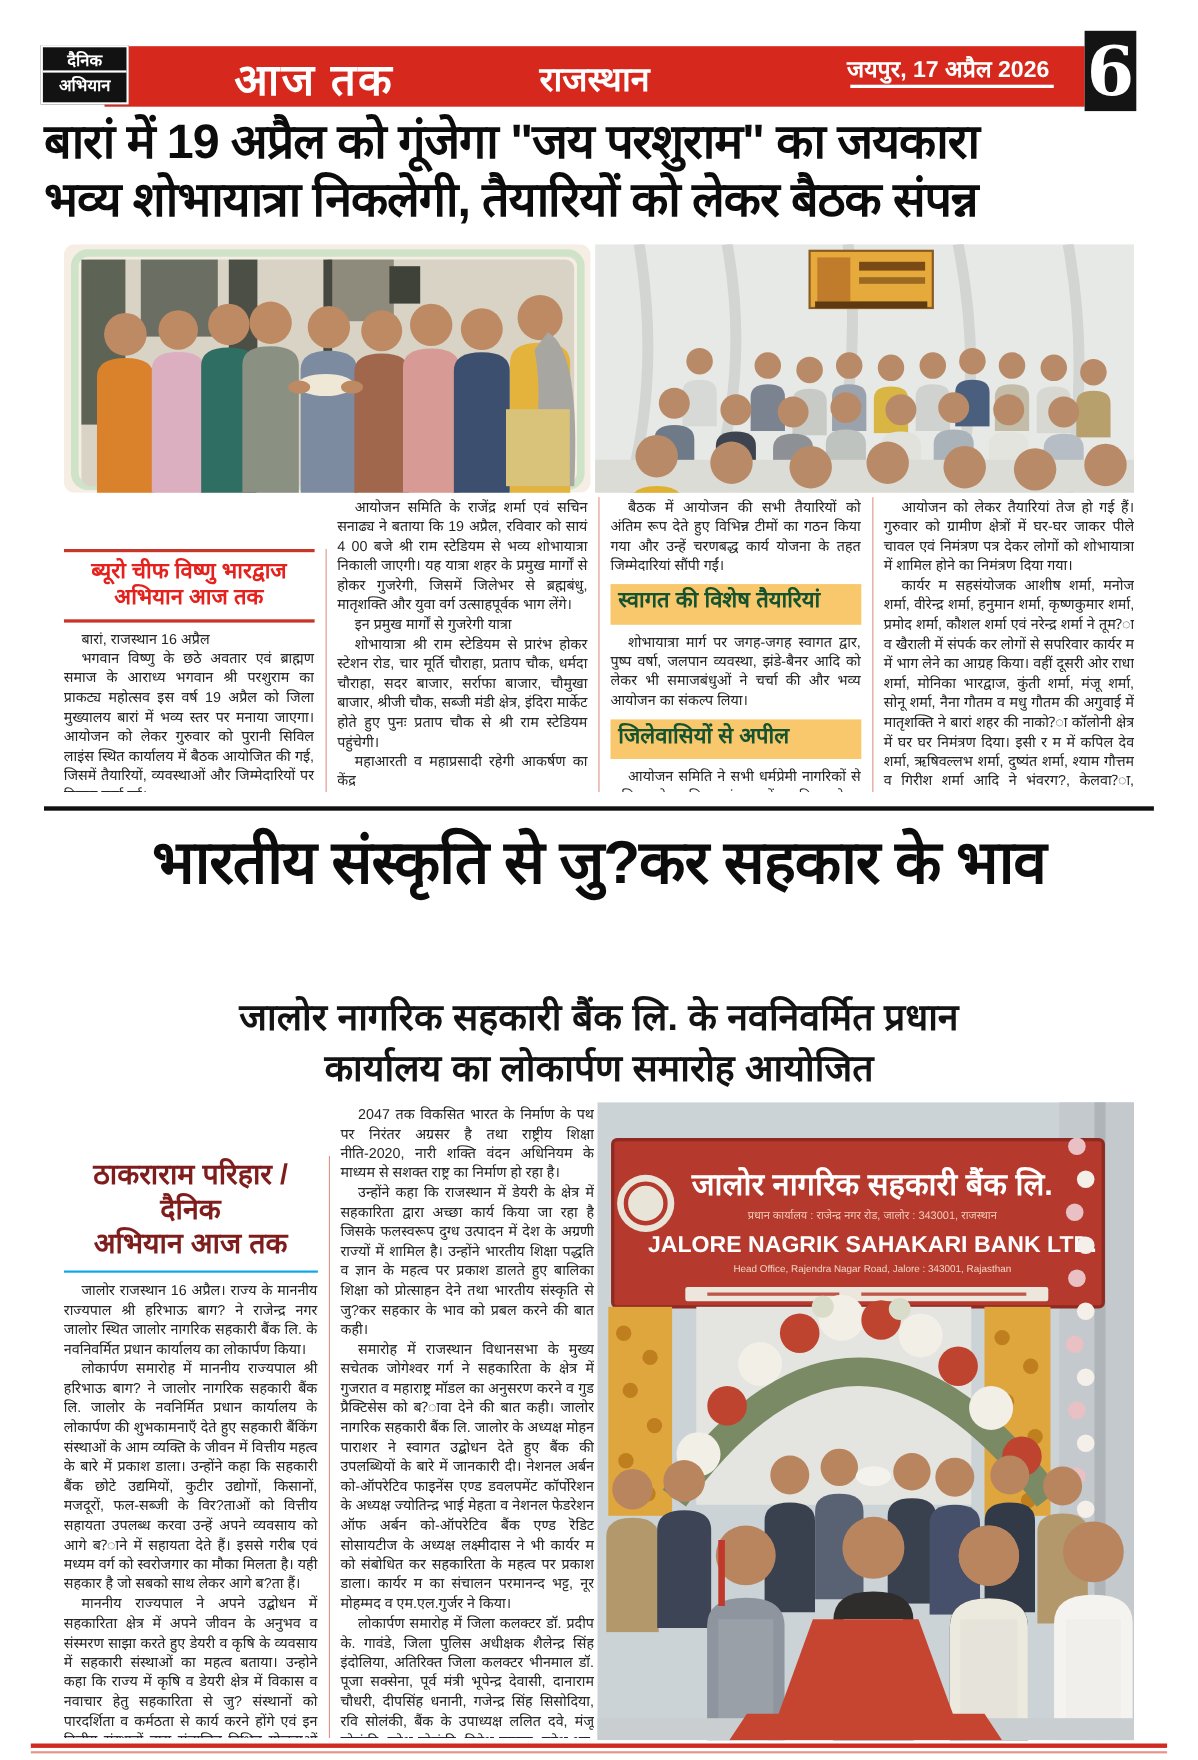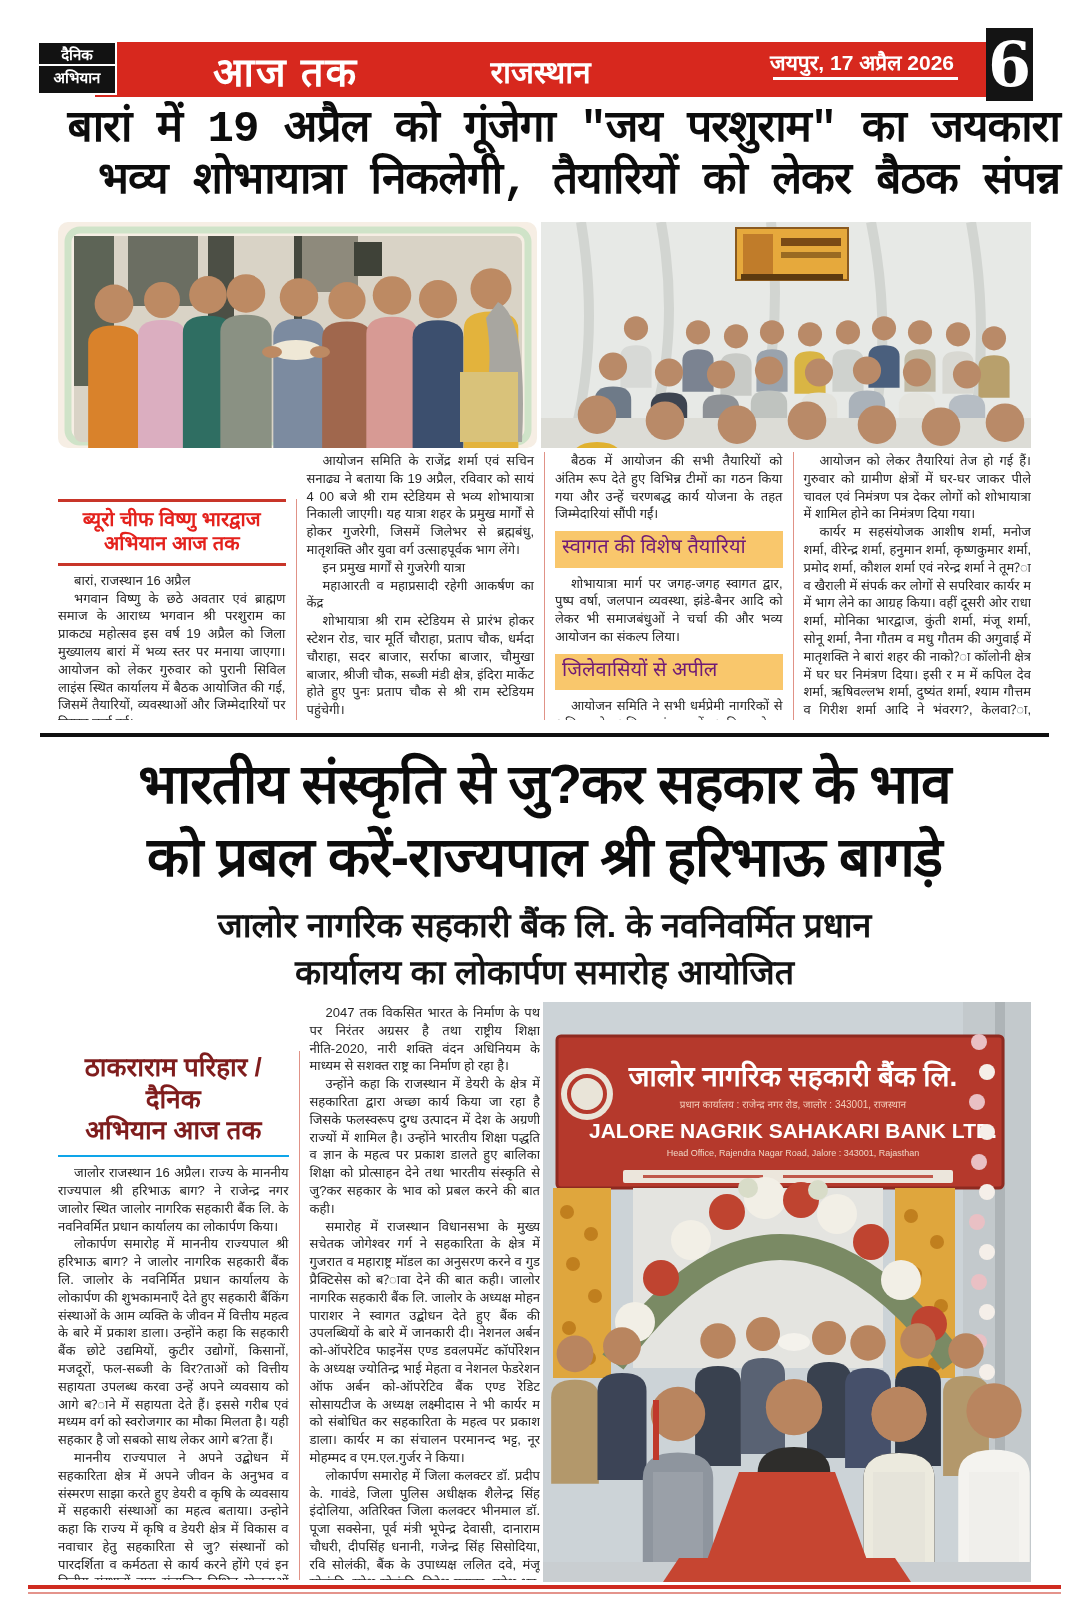--- a/index.html
+++ b/index.html
@@ -11,40 +11,40 @@
             border:2px solid #fff;color:#fff;text-align:center;font-weight:bold;font-size:15px;}
   .brandbox .b1{border-bottom:2px solid #fff;padding:1px 2px 0;}
   .brandbox .b2{padding:1px 2px 2px;}
   .logo{position:absolute;left:118px;top:1px;color:#fff;font-weight:800;font-size:40px;letter-spacing:2px;}
   .section{position:absolute;left:50%;top:8px;transform:translateX(-50%);color:#fff;font-weight:800;font-size:31px;}
   .dateline{position:absolute;right:32px;top:6px;color:#fff;font-weight:bold;font-size:21px;text-align:center;}
   .daterule{position:absolute;right:28px;top:35px;width:185px;height:3px;background:#fff;}
   .pagenum{position:absolute;left:986px;top:28px;width:47px;height:73px;background:#141414;color:#fff;
            font-family:"DejaVu Serif",serif;font-weight:bold;font-size:62px;line-height:73px;text-align:center;}
   
-  .h1a{position:absolute;left:51px;top:104px;width:1009px;text-align:right;color:#0c0c0c;
-       font-weight:800;font-size:44px;line-height:1.18;letter-spacing:-1px;font-family:Liberation Mono, monospace;}
+  .h1a{position:absolute;left:40px;top:104px;width:1009px;text-align:left;color:#0c0c0c;
+       font-weight:800;font-size:44px;line-height:1.18;letter-spacing:-1px;}
   .h2a{position:absolute;left:40px;top:748px;width:1009px;text-align:center;color:#0c0c0c;
        font-weight:800;font-size:55px;line-height:1.33;letter-spacing:-1px;}
   .h2b{position:absolute;left:40px;top:902px;width:1009px;text-align:center;color:#141414;
        font-weight:800;font-size:34px;line-height:1.38;}
   
   .cols{position:absolute;display:flex;}
   .col{flex:1;padding:0 10px;border-right:1px solid #e09287;overflow:hidden;
        font-size:13px;line-height:1.37;text-align:justify;color:#262626;}
   .col:first-child{padding-left:0;}
   .col:last-child{border-right:none;padding-right:0;}
   .col p{margin:0;text-indent:16px;}
   .flexcol{display:flex;flex-direction:column;margin-top:47px;}
   .grow{flex:1;overflow:hidden;}
   .byline{color:#e4211c;font-weight:bold;font-size:20px;line-height:1.22;text-align:center;
           padding:5px 0 7px;border-top:3px solid #c83529;border-bottom:3px solid #c83529;margin-bottom:6px;}
   .byline2{color:#7f1d1d;font-weight:bold;font-size:26px;line-height:1.22;text-align:center;
            padding:1px 0 8px;border-bottom:2px solid #0ea5e9;margin-bottom:7px;}
-  .ysub{background:#f9c76c;color:#701a75;font-weight:normal;}
+  .ysub{background:#f9c76c;color:#14532d;font-weight:bold;}
   .ysub.s1{font-size:18px;padding:3px 8px 6px;margin-top:6px;text-indent:0;}
   .ysub.s2{font-size:20px;padding:2px 7px 7px;margin:8px 0 7px;text-indent:0;}
   .divider{position:absolute;left:40px;top:733px;width:1009px;height:4px;background:#101010;}
   .botrule{position:absolute;left:28px;top:1585px;width:1033px;height:4px;background:#cf2b20;}
   .botrule2{position:absolute;left:28px;top:1592px;width:1033px;height:2px;background:#e4948c;}
   
   .photoA{position:absolute;left:58px;top:222px;width:479px;height:226px;}
   .photoB{position:absolute;left:541px;top:222px;width:490px;height:226px;}
   .photoC{position:absolute;left:543px;top:1002px;width:488px;height:580px;text-align:right;}
   svg{display:block;}
@@ -162,43 +162,42 @@
         <div>अभियान आज तक</div>
       </div>
       <div class="grow">
           <p>बारां, राजस्थान 16 अप्रैल</p>
           <p>भगवान विष्णु के छठे अवतार एवं ब्राह्मण समाज के आराध्य भगवान श्री परशुराम का प्राकट्य महोत्सव इस वर्ष 19 अप्रैल को जिला मुख्यालय बारां में भव्य स्तर पर मनाया जाएगा। आयोजन को लेकर गुरुवार को पुरानी सिविल लाइंस स्थित कार्यालय में बैठक आयोजित की गई, जिसमें तैयारियों, व्यवस्थाओं और जिम्मेदारियों पर विस्तृत चर्चा हुई।</p>
         </div>
     </div>
     <div class="col">
         <p>आयोजन समिति के राजेंद्र शर्मा एवं सचिन सनाढ्य ने बताया कि 19 अप्रैल, रविवार को सायं 4 00 बजे श्री राम स्टेडियम से भव्य शोभायात्रा निकाली जाएगी। यह यात्रा शहर के प्रमुख मार्गों से होकर गुजरेगी, जिसमें जिलेभर से ब्रह्मबंधु, मातृशक्ति और युवा वर्ग उत्साहपूर्वक भाग लेंगे।</p>
         <p>इन प्रमुख मार्गों से गुजरेगी यात्रा</p>
+        <p>शोभायात्रा श्री राम स्टेडियम से प्रारंभ होकर स्टेशन रोड, चार मूर्ति चौराहा, प्रताप चौक, धर्मदा चौराहा, सदर बाजार, सर्राफा बाजार, चौमुखा बाजार, श्रीजी चौक, सब्जी मंडी क्षेत्र, इंदिरा मार्केट होते हुए पुनः प्रताप चौक से श्री राम स्टेडियम पहुंचेगी।</p>
         <p>महाआरती व महाप्रसादी रहेगी आकर्षण का केंद्र</p>
-        <p>शोभायात्रा श्री राम स्टेडियम से प्रारंभ होकर स्टेशन रोड, चार मूर्ति चौराहा, प्रताप चौक, धर्मदा चौराहा, सदर बाजार, सर्राफा बाजार, चौमुखा बाजार, श्रीजी चौक, सब्जी मंडी क्षेत्र, इंदिरा मार्केट होते हुए पुनः प्रताप चौक से श्री राम स्टेडियम पहुंचेगी।</p>
         <p>कार्यर म के दौरान प्रताप चौक पर भव्य महाआरती का आयोजन किया जाएगा। वहीं आर्य समाज प्रांगण में श्रद्धालुओं के लिए महाप्रसादी की व्यवस्था की जाएगी।</p>
       </div>
     <div class="col">
       <p>बैठक में आयोजन की सभी तैयारियों को अंतिम रूप देते हुए विभिन्न टीमों का गठन किया गया और उन्हें चरणबद्ध कार्य योजना के तहत जिम्मेदारियां सौंपी गईं।</p>
       <div class="ysub s2">स्वागत की विशेष तैयारियां</div>
       <p>शोभायात्रा मार्ग पर जगह-जगह स्वागत द्वार, पुष्प वर्षा, जलपान व्यवस्था, झंडे-बैनर आदि को लेकर भी समाजबंधुओं ने चर्चा की और भव्य आयोजन का संकल्प लिया।</p>
       <div class="ysub s2">जिलेवासियों से अपील</div>
       <p>आयोजन समिति ने सभी धर्मप्रेमी नागरिकों से अधिक से अधिक संख्या में शामिल होकर आयोजन को सफल बनाने की अपील की है।</p>
 
     </div>
     <div class="col">
         <p>आयोजन को लेकर तैयारियां तेज हो गई हैं। गुरुवार को ग्रामीण क्षेत्रों में घर-घर जाकर पीले चावल एवं निमंत्रण पत्र देकर लोगों को शोभायात्रा में शामिल होने का निमंत्रण दिया गया।</p>
         <p>कार्यर म सहसंयोजक आशीष शर्मा, मनोज शर्मा, वीरेन्द्र शर्मा, हनुमान शर्मा, कृष्णकुमार शर्मा, प्रमोद शर्मा, कौशल शर्मा एवं नरेन्द्र शर्मा ने तूम?ा व खैराली में संपर्क कर लोगों से सपरिवार कार्यर म में भाग लेने का आग्रह किया। वहीं दूसरी ओर राधा शर्मा, मोनिका भारद्वाज, कुंती शर्मा, मंजू शर्मा, सोनू शर्मा, नैना गौतम व मधु गौतम की अगुवाई में मातृशक्ति ने बारां शहर की नाको?ा कॉलोनी क्षेत्र में घर घर निमंत्रण दिया। इसी र म में कपिल देव शर्मा, ऋषिवल्लभ शर्मा, दुष्यंत शर्मा, श्याम गौत्तम व गिरीश शर्मा आदि ने भंवरग?, केलवा?ा, समरानिया, शाहाबाद व देवरी में विप्र परिवारों को पत्रक देकर आमंत्रित किया।</p>
       </div>
   </div>
 
   <div class="divider"></div>
 
   <div class="h2a">
     <div>भारतीय संस्कृति से जु?कर सहकार के भाव</div>
-    <div>को प्रबल करें-राज्यपाल श्री हरिभाऊ बागड़े</div>
   </div>
   <div class="h2b">
     <div>जालोर नागरिक सहकारी बैंक लि. के नवनिवर्मित प्रधान</div>
     <div>कार्यालय का लोकार्पण समारोह आयोजित</div>
   </div>
 
   <div class="cols" style="left:58px;top:1004px;width:482px;height:576px;">
     <div class="col flexcol">
       <div class="byline2">
         <div>ठाकराराम परिहार /दैनिक</div>

